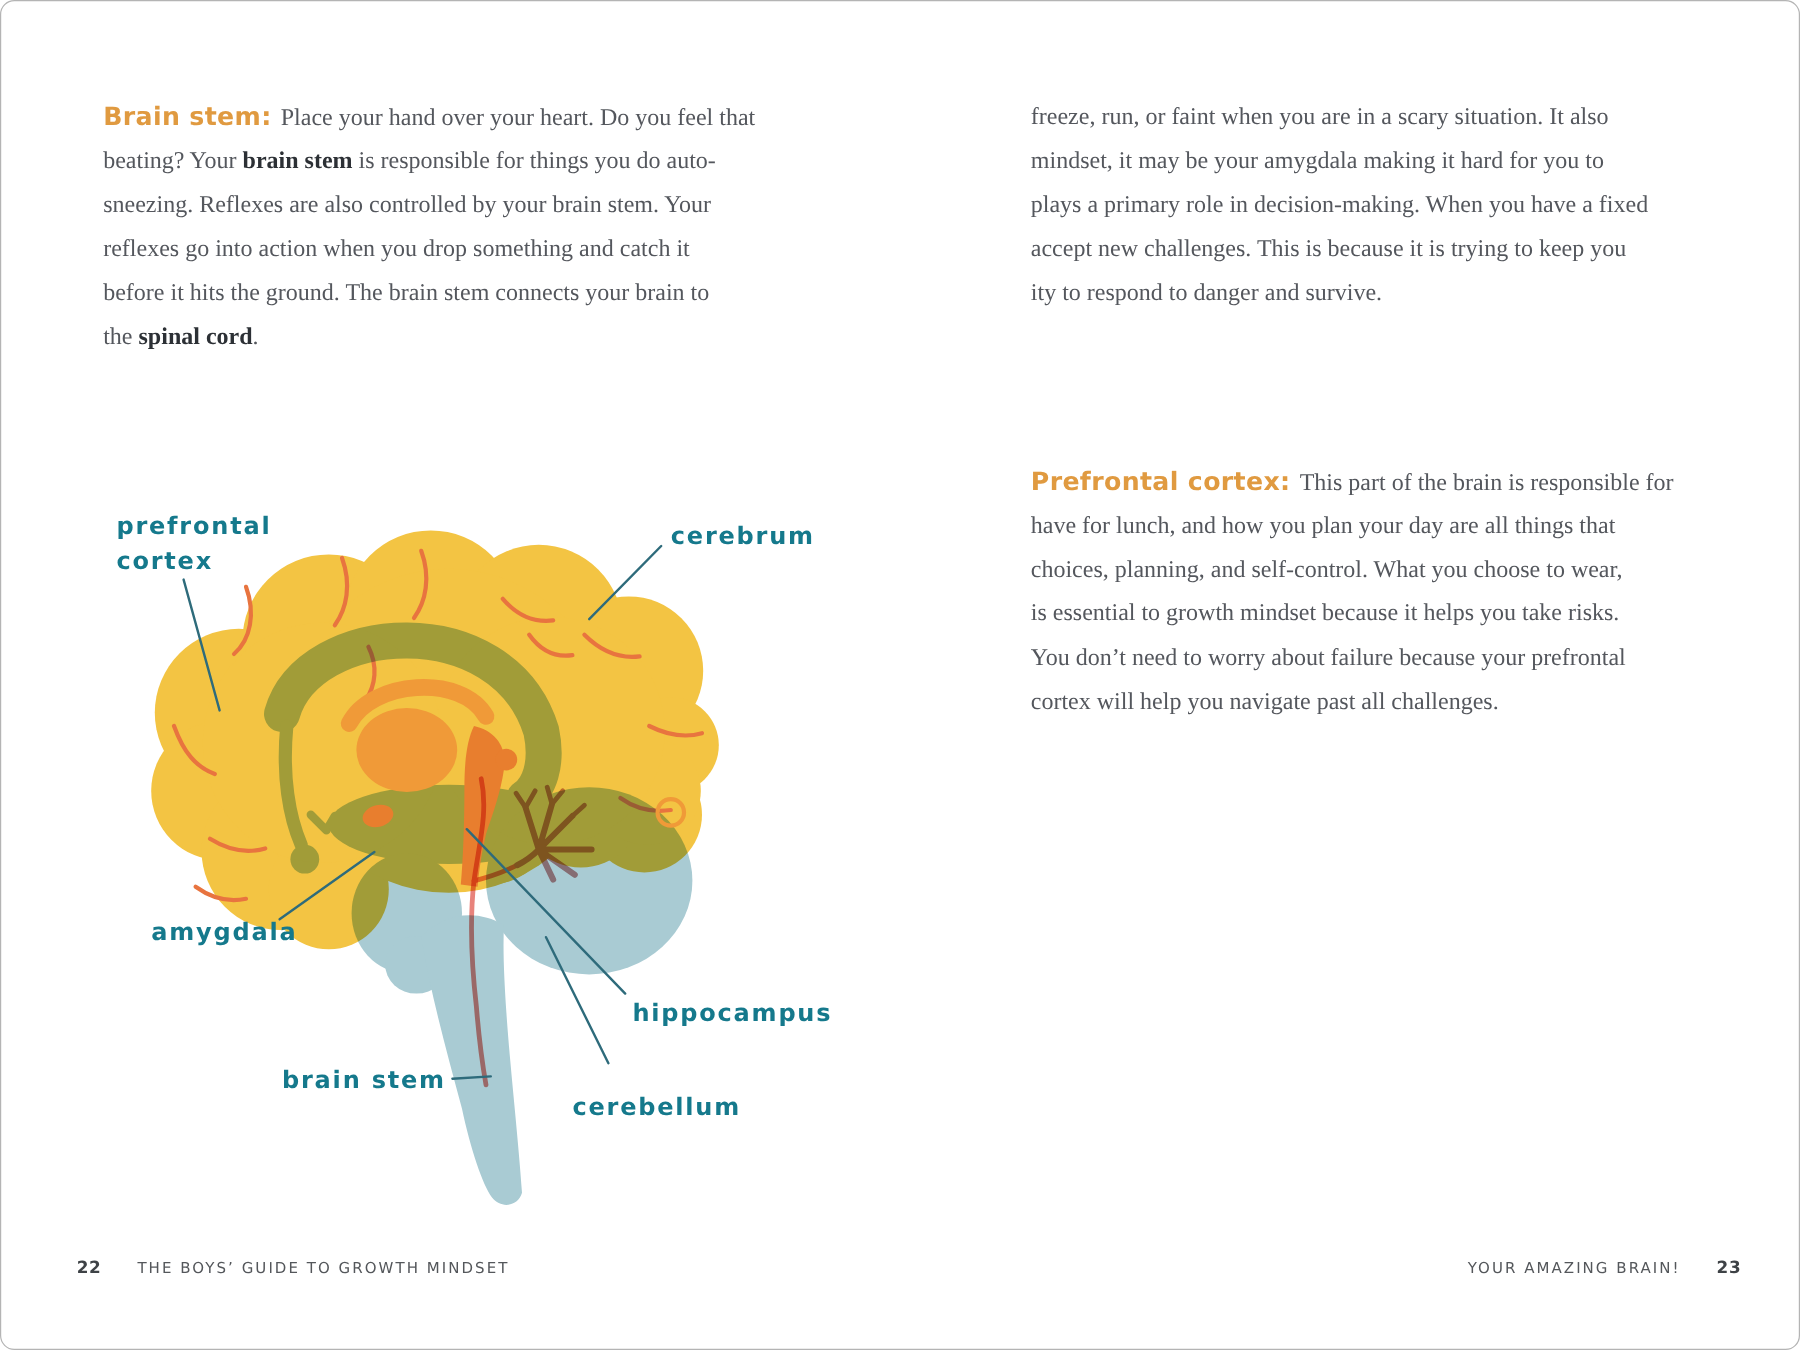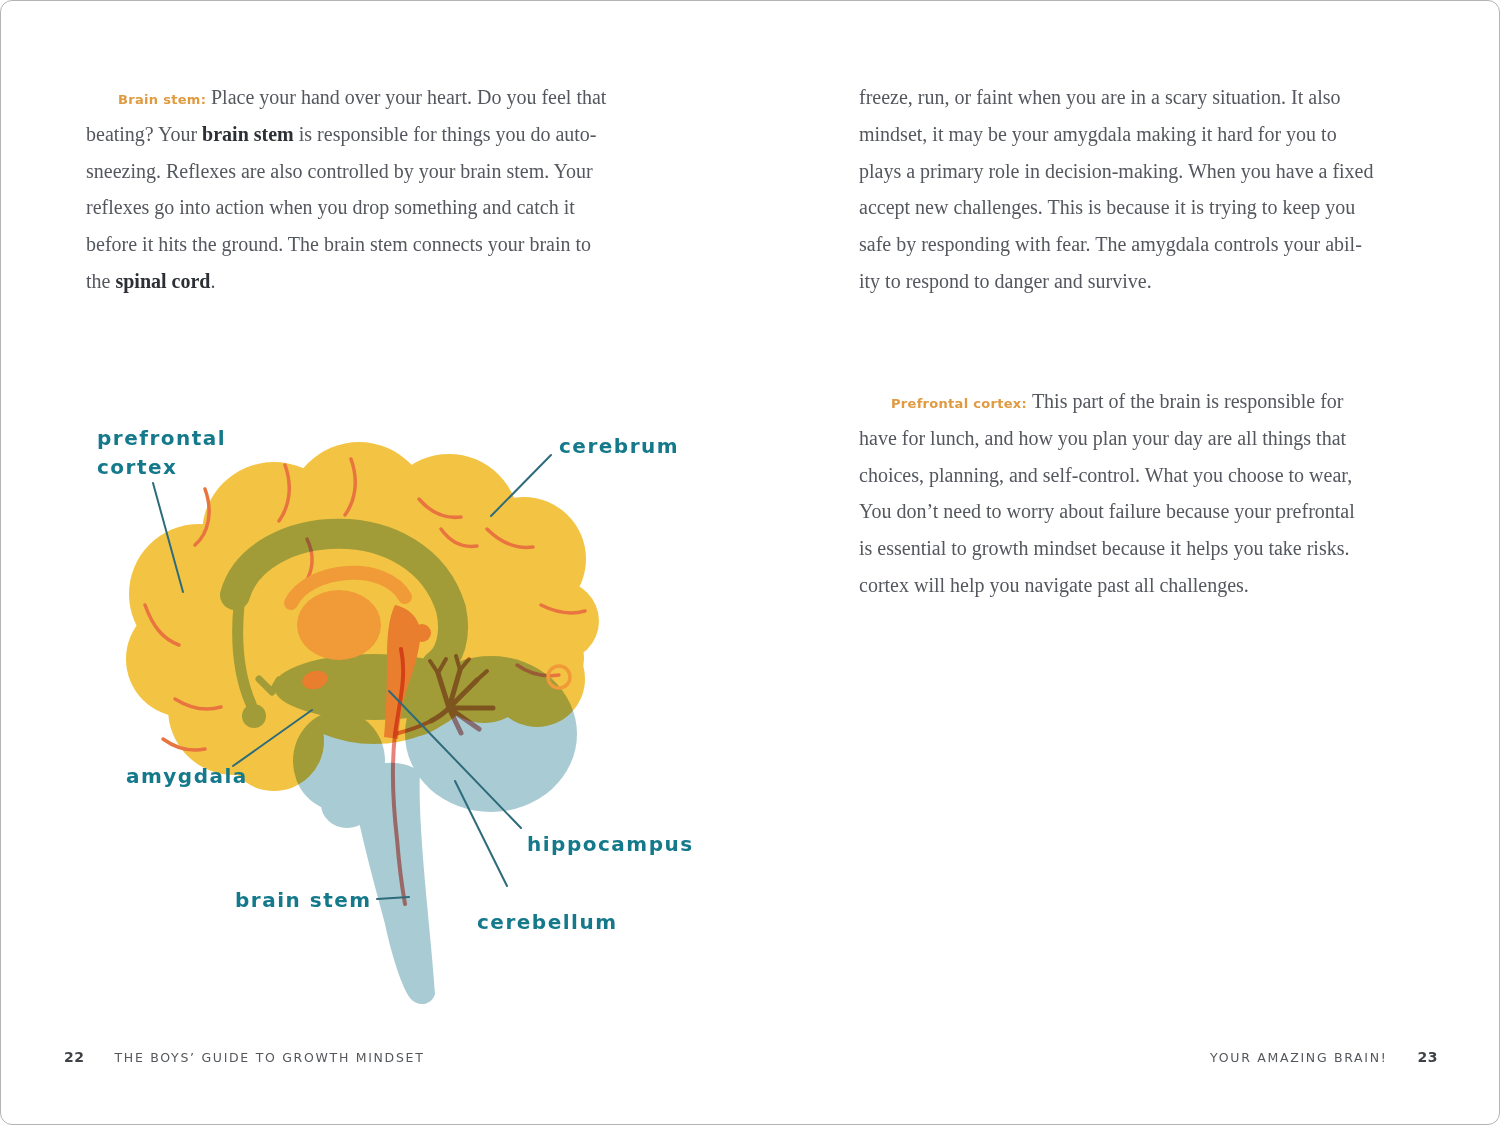--- a/index.html
+++ b/index.html
@@ -10,32 +10,32 @@
   }
   .page { position:absolute; top:0; height:100%; }
   .page-left  { left:0;  width:750px; }
   .page-right { left:750px; width:750px; }
 
   
   .para { position:absolute; color:#54575D; font-size:20px; }
   .tline { height:36.75px; line-height:36.75px; white-space:nowrap; }
   .seg-head {
     font-family:"DejaVu Sans", sans-serif; font-weight:bold; color:#E09A40;
-    font-size:13px; letter-spacing:0.3px;margin-left:32px;
+    font-size:21px; letter-spacing:0.3px;
   }
   .seg-bold { font-weight:bold; color:#2C3035; }
 
   
   .footer {
     position:absolute; top:1048px; display:flex; gap:30px; align-items:baseline;
     font-family:"DejaVu Sans", sans-serif; font-size:12.5px; letter-spacing:1.7px;
     color:#54575B;
   }
   .footer-left  { left:63px; }
-  .footer-right { right:63px; }
+  .footer-right { right:50px; }
   .pagenum { font-size:14px; letter-spacing:0.5px; color:#3E4246;font-weight:bold; }
 
   
   .brain-svg  { position:absolute; left:88px;  top:408px; }
 
   .dlabel {
     font-family:"DejaVu Sans", sans-serif; font-weight:bold; font-size:20px;
     fill:#15798C; letter-spacing:1.5px;
   }
   .leader { stroke:#2E6B7B; stroke-width:2; fill:none; stroke-linecap:round; }
@@ -156,30 +156,29 @@
     </footer>
   </section>
 
   <section class="page page-right">
 
     <div class="para" style="left:108px; top:78px;">
         <div class="tline"><span>freeze, run, or faint when you are in a scary situation. It also</span></div>
         <div class="tline"><span>mindset, it may be your amygdala making it hard for you to</span></div>
         <div class="tline"><span>plays a primary role in decision-making. When you have a fixed</span></div>
         <div class="tline"><span>accept new challenges. This is because it is trying to keep you</span></div>
-        <div class="tline"><span>safe by responding with fear. The amygdala controls your abil-</span></div>
         <div class="tline"><span>ity to respond to danger and survive.</span></div>
       </div>
 
     <div class="para" style="left:108px; top:382px;">
         <div class="tline"><span class="seg-head">Prefrontal cortex: </span><span>This part of the brain is responsible for</span></div>
         <div class="tline"><span>have for lunch, and how you plan your day are all things that</span></div>
         <div class="tline"><span>choices, planning, and self-control. What you choose to wear,</span></div>
+        <div class="tline"><span>is essential to growth mindset because it helps you take risks.</span></div>
         <div class="tline"><span>You don’t need to worry about failure because your prefrontal</span></div>
-        <div class="tline"><span>is essential to growth mindset because it helps you take risks.</span></div>
         <div class="tline"><span>cortex will help you navigate past all challenges.</span></div>
       </div>
 
     <footer class="footer footer-right">
       <span>YOUR AMAZING BRAIN!</span>
       <span class="pagenum">23</span>
     </footer>
   </section>
 </div>
 

